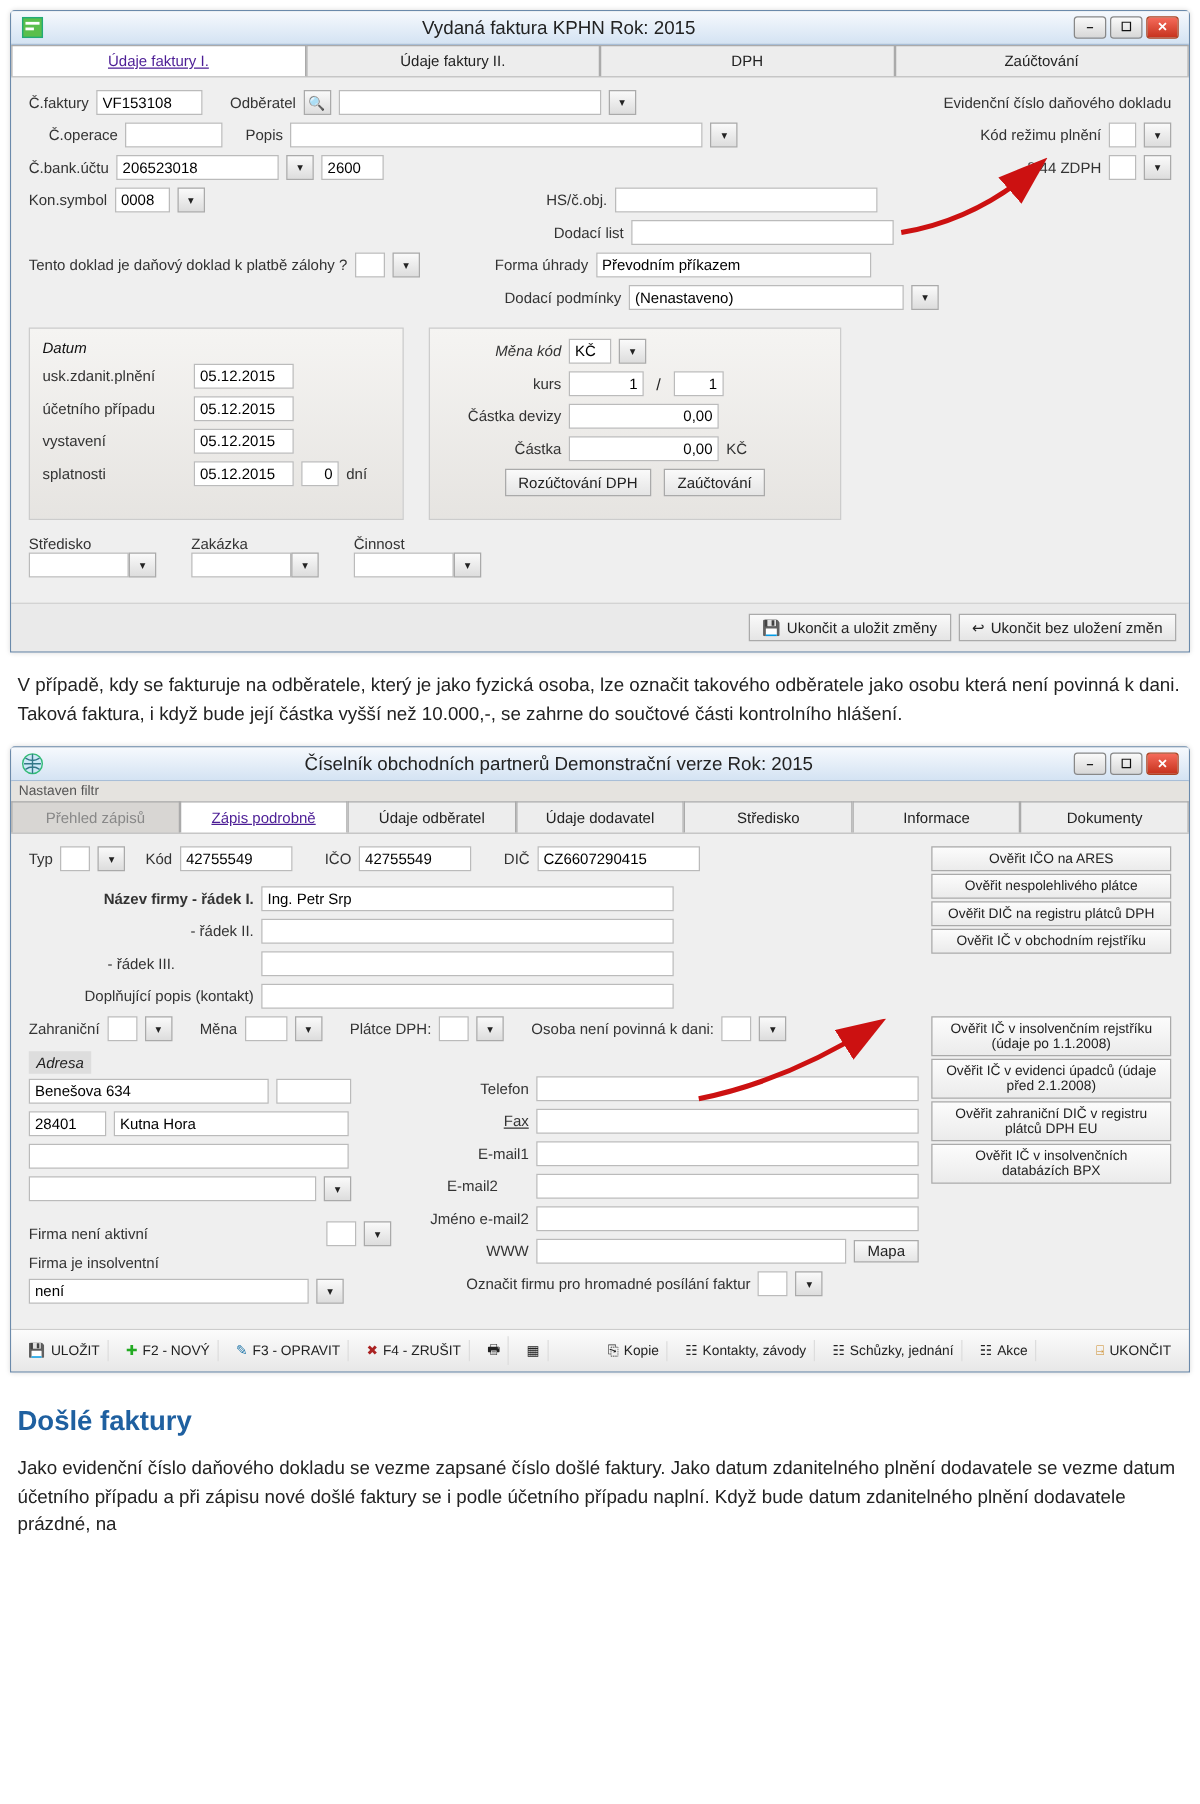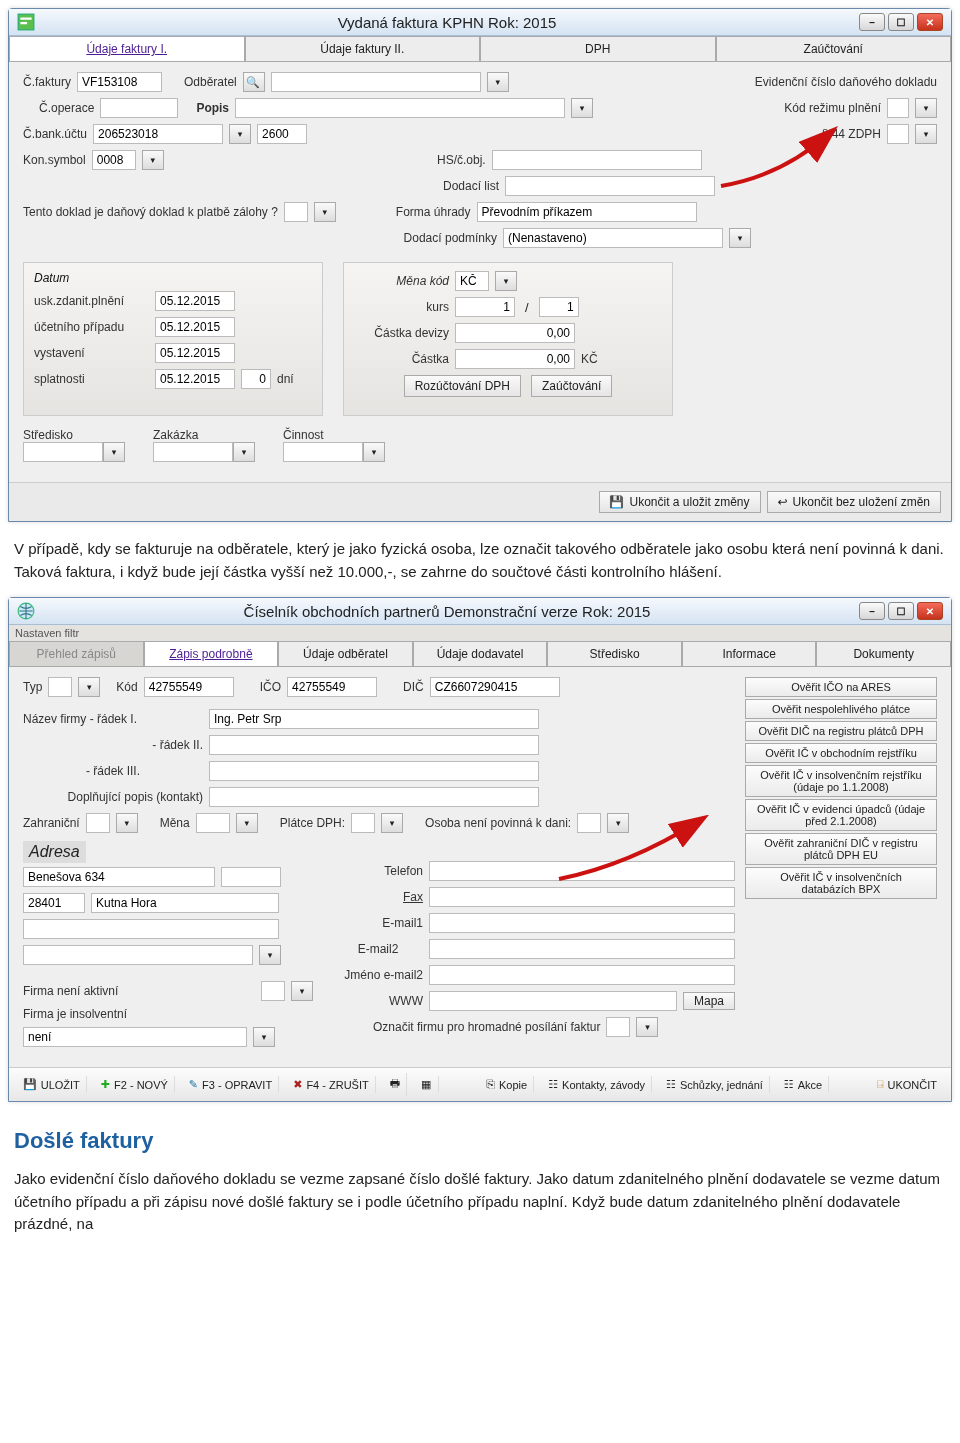--- a/index.html
+++ b/index.html
@@ -34,21 +34,21 @@
   .h2 { color: #1f60a0; font-size: 22px; margin: 26px 6px 6px; }
   .sidebtns { display:flex; flex-direction:column; gap:2px; }
   .sidebtn { border:1px solid #aaa; background: linear-gradient(#fcfcfc,#ebebeb); padding:3px 6px; font-size:11px; text-align:center; cursor:pointer; white-space:nowrap; }
   .toolbar { display:flex; align-items:center; gap:8px; padding:5px 8px; background:linear-gradient(#fcfcfc,#e7e7e7); border-top:1px solid #ccc; font-size:11px; }
   .tbtn { display:flex; align-items:center; gap:4px; padding:2px 6px; border-right:1px solid #ddd; cursor:pointer; }
   .tbtn:last-child { border-right:none; }
   .filtlabel { font-size:11px; color:#555; padding:2px 6px; background:#e5e3df; }
   svg.redarrow { position:absolute; pointer-events:none; }
   .kc-lbl { font-size:12px; color:#333; }
   .flex1 { flex:1; }
-  .addr-legend { background:#ddd; font-style:italic; font-size:16px; padding:2px 6px; display:inline-block; margin-bottom:4px; }
+  .addr-legend { background:#ddd; font-style:italic; font-size:12px; padding:2px 6px; display:inline-block; margin-bottom:4px; }
 </style>
 </head>
 <body>
 
 <div class="window" style="position:relative;">
   <div class="titlebar">
     <svg class="appicon" viewBox="0 0 16 16">
         <rect x="1" y="1" width="14" height="14" fill="#5abf4c" stroke="#2a7"></rect>
         <rect x="3" y="4" width="10" height="2" fill="#fff"></rect>
         <rect x="3" y="8" width="6" height="2" fill="#fff"></rect>
@@ -76,21 +76,21 @@
       <div class="iconbtn">🔍</div>
       <input class="field" style="width: 210px;">
       <div class="dd">▾</div>
       <span class="flex1"></span>
       <span class="lbl">Evidenční číslo daňového dokladu</span>
     </div>
 
     <div class="row">
       <span class="lbl" style="margin-left:16px;">Č.operace</span>
       <input class="field" style="width: 78px;">
-      <span class="lbl" style="margin-left:12px;font-weight:bold;">Popis</span>
+      <span class="lbl" style="margin-left:12px;">Popis</span>
       <input class="field" style="width: 330px;">
       <div class="dd">▾</div>
       <span class="flex1"></span>
       <span class="lbl">Kód režimu plnění</span>
       <input class="field" style="width: 22px;">
       <div class="dd">▾</div>
     </div>
 
     <div class="row">
       <span class="lbl">Č.bank.účtu</span>
@@ -265,21 +265,21 @@
           <input class="field" style="width: 24px;">
             <div class="dd">▾</div>
           <span class="lbl" style="margin-left:10px;">Kód</span>
           <input class="field" style="width: 90px;" value="42755549">
           <span class="lbl" style="margin-left:20px;">IČO</span>
           <input class="field" style="width: 90px;" value="42755549">
           <span class="lbl" style="margin-left:20px;">DIČ</span>
           <input class="field" style="width: 130px;" value="CZ6607290415">
         </div>
         <div class="row" style="margin-top:12px;">
-          <span class="lbl" style="width:180px; ">Název firmy - řádek I.</span>
+          <span class="lbl" style="width:180px; text-align:right;font-weight:bold;">Název firmy - řádek I.</span>
           <input class="field" style="width: 330px;" value="Ing. Petr Srp">
         </div>
         <div class="row">
           <span class="lbl" style="width:180px; text-align:right;">- řádek II.</span>
           <input class="field" style="width: 330px;">
         </div>
         <div class="row">
           <span class="lbl" style="width:180px; text-align:center;">- řádek III.</span>
           <input class="field" style="width: 330px;">
         </div>
@@ -367,21 +367,21 @@
               </div>
           </div>
         </div>
       </div>
 
       <div class="sidebtns" style="width:192px;">
         <div class="sidebtn">Ověřit IČO na ARES</div>
         <div class="sidebtn">Ověřit nespolehlivého plátce</div>
         <div class="sidebtn">Ověřit DIČ na registru plátců DPH</div>
         <div class="sidebtn">Ověřit IČ v obchodním rejstříku</div>
-        <div class="sidebtn" style="white-space:normal;">Ověřit IČ v insolvenčním rejstříku (údaje po 1.1.2008)</div>
+        <div class="sidebtn" style="white-space:normal;margin-top:48px;">Ověřit IČ v insolvenčním rejstříku (údaje po 1.1.2008)</div>
         <div class="sidebtn" style="white-space:normal;">Ověřit IČ v evidenci úpadců (údaje před 2.1.2008)</div>
         <div class="sidebtn" style="white-space:normal;">Ověřit zahraniční DIČ v registru plátců DPH EU</div>
         <div class="sidebtn" style="white-space:normal;">Ověřit IČ v insolvenčních databázích BPX</div>
       </div>
     </div>
 
     <svg class="redarrow" style="top:148px; left:540px;" width="160" height="70" viewBox="0 0 160 70">
       <defs>
           <marker id="ah2" markerWidth="10" markerHeight="10" refX="7" refY="3.5" orient="auto">
             <polygon points="0 0, 10 3.5, 0 7" fill="#c11"></polygon>

